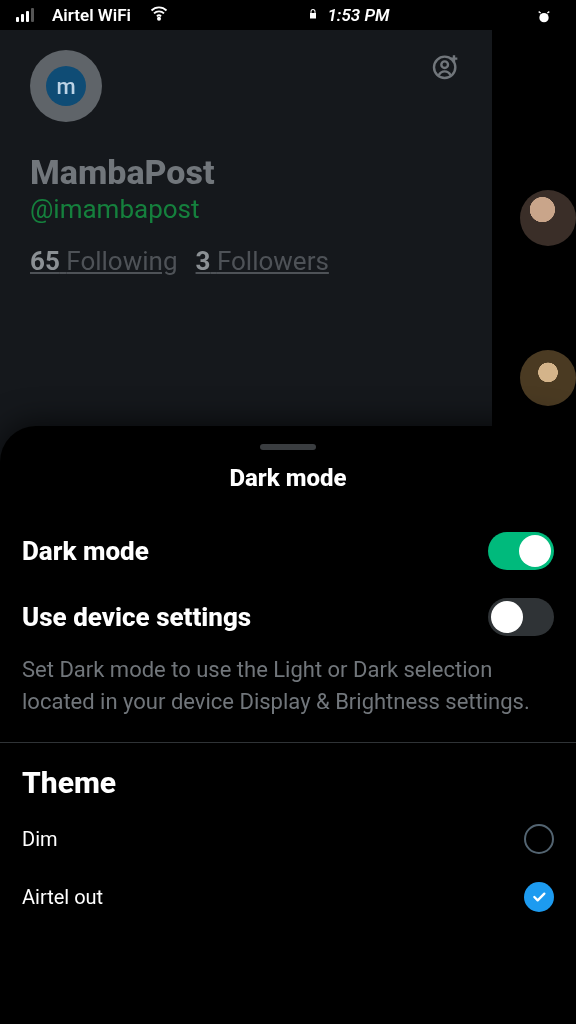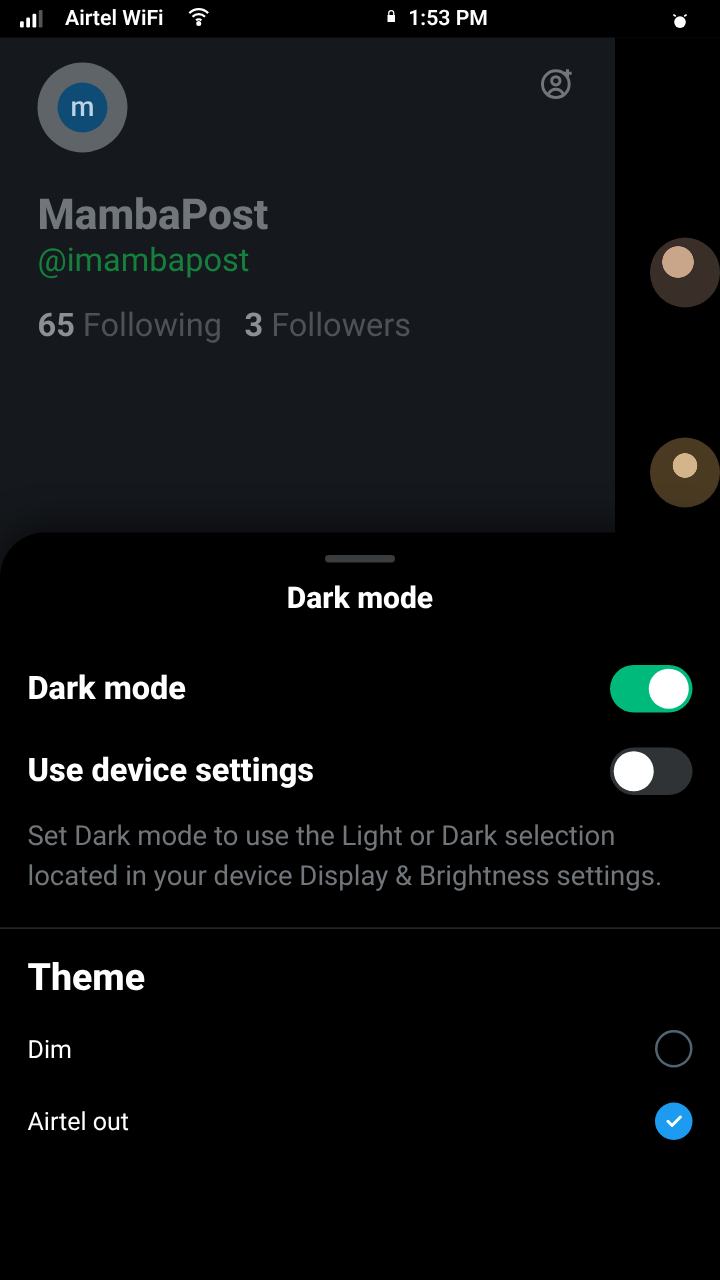--- a/index.html
+++ b/index.html
@@ -22,21 +22,21 @@
     padding: 0 16px;
     font-size: 17px;
     font-weight: 600;
     color: #fff;
   }
   .status-left, .status-center, .status-right {
     display: flex;
     align-items: center;
     gap: 18px;
   }
-  .status-center { gap: 8px; }
+  .status-center { gap: 8px; font-style: italic; }
   .status-right { gap: 5px; flex-direction: column; }
   .signal-bars { display: inline-flex; align-items: flex-end; gap: 2px; }
   .signal-bars span { display:inline-block; width:3px; background:#fff; border-radius:1px;}
   .signal-bars span:nth-child(1){height:5px;}
   .signal-bars span:nth-child(2){height:8px;}
   .signal-bars span:nth-child(3){height:11px;}
   .signal-bars span:nth-child(4){height:14px; background:#555;}
   .wifi-icon svg { width:20px; height:20px; }
   .lock-icon svg { width:12px; height:14px; }
   .battery {
@@ -92,20 +92,21 @@
     font-size:26px;
     color:#15803d;
     margin-top:2px;
   }
   .stats {
     margin-top:22px;
     font-size:26px;
     color:#4e5257;
     display:flex;
     gap:18px;
+    text-decoration:underline;
   }
   .stats .num { color:#8b9094; font-weight:700; }
   .back-sidebar {
     position:absolute; top:0; right:0; width:84px; bottom:0;
     background:#000;
   }
   .side-avatar {
     position:absolute; right:0; width:56px; height:56px; border-radius:50%;
     background:#3a2e28;
   }

